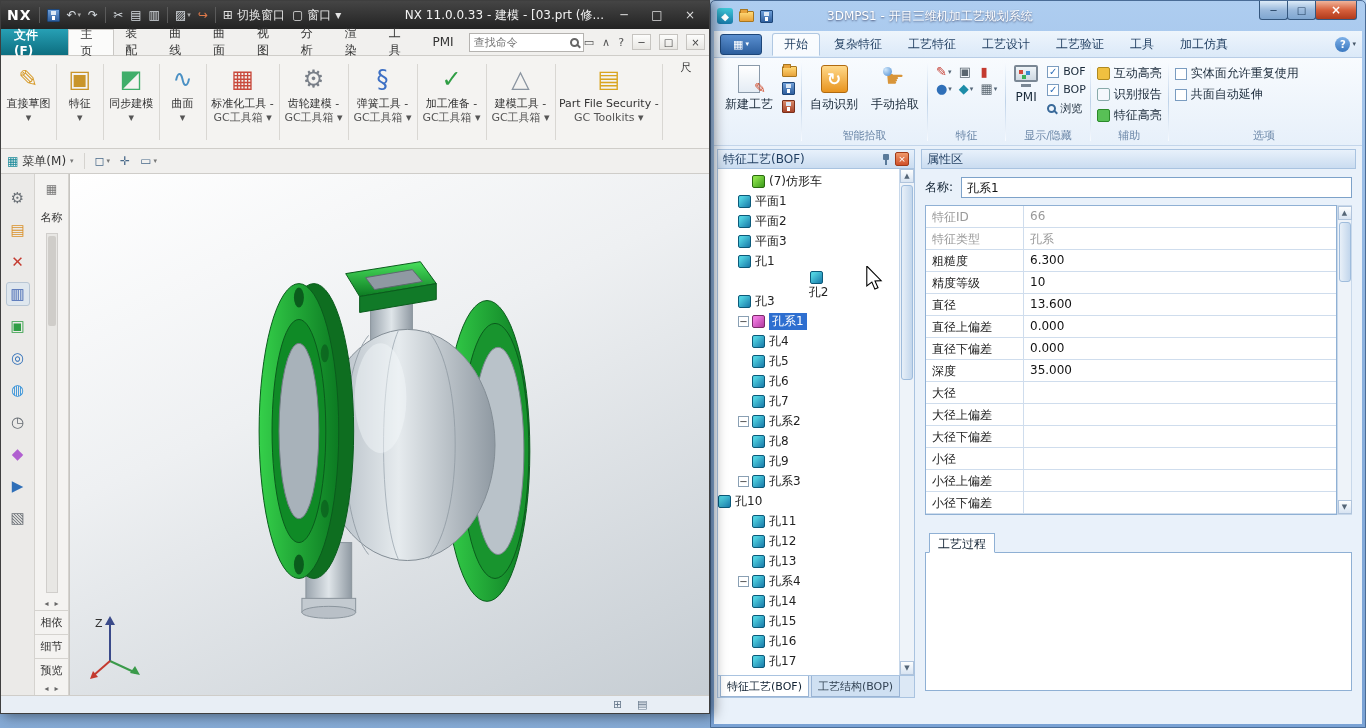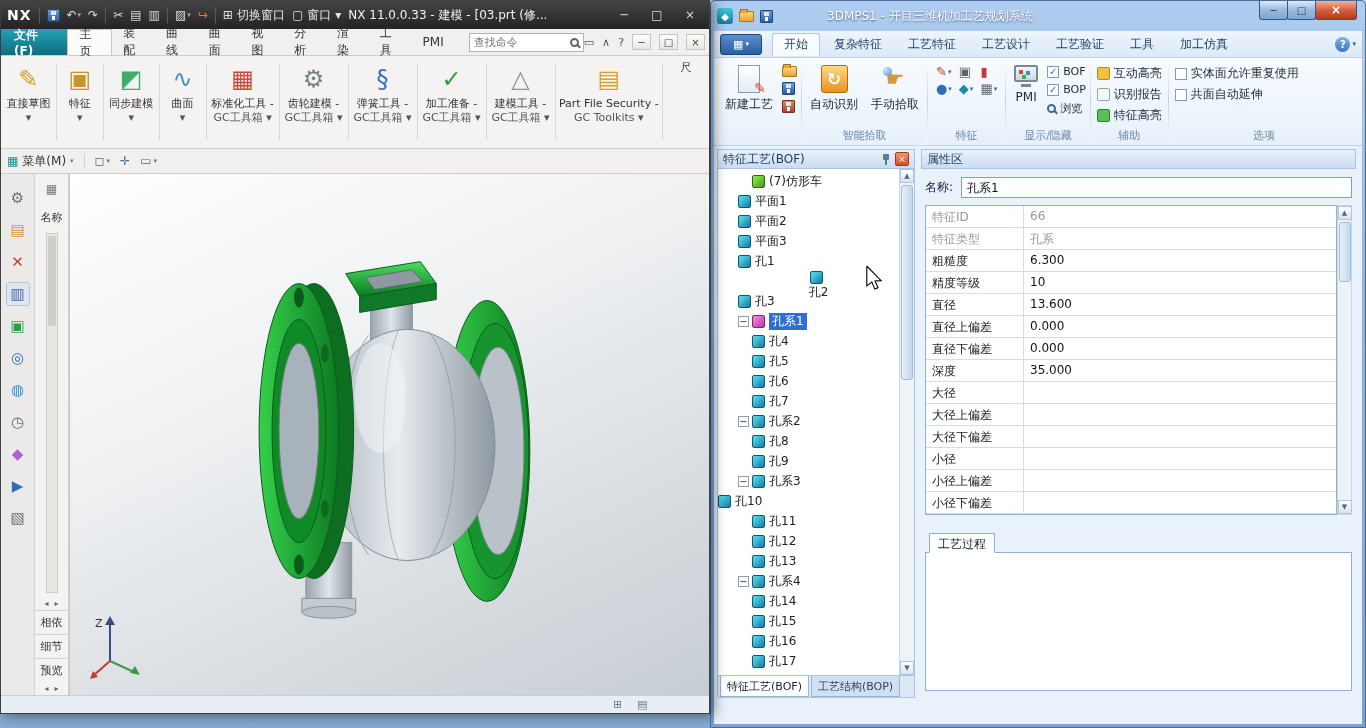--- a/index.html
+++ b/index.html
@@ -94,27 +94,27 @@
   .process-box{position:absolute;top:403px;left:4px;right:4px;bottom:4px;background:#fff;border:1px solid #8fb0d4}
 
   
   #nx{position:absolute;left:0;top:0;width:710px;height:714px;background:#f2f1ef;border:1px solid #3f3f3f;box-shadow:4px 2px 12px rgba(0,0,0,.45);z-index:5;display:flex;flex-direction:column}
   #nx-titlebar{height:28px;background:linear-gradient(#454545,#232323);display:flex;align-items:center;gap:7px;padding:0 6px;color:#e8e8e8;flex:none}
   .nx-logo{font-weight:bold;font-size:14px;letter-spacing:1px;color:#fff}
   .tsep{width:1px;height:16px;background:#5a5a5a}
   .tb-ic{display:flex;align-items:center;justify-content:center;font-size:12px;color:#d8dde2;gap:1px}
   .tb-ic .caret{font-size:7px;color:#aaa}
   .tb-txt{display:flex;align-items:center;gap:4px;font-size:12px;color:#e4e4e4}
-  #nx-title{flex:1;text-align:left;font-size:12px;color:#f2f2f2;white-space:nowrap;overflow:hidden;text-overflow:ellipsis}
+  #nx-title{flex:1;text-align:right;font-size:12px;color:#f2f2f2;white-space:nowrap;overflow:hidden;text-overflow:ellipsis}
   .nwbtn{width:26px;height:20px;display:flex;align-items:center;justify-content:center;color:#ddd;font-size:12px;flex:none}
   #nx-tabrow{height:27px;background:#f1f0ee;border-bottom:1px solid #cfcdc9;display:flex;align-items:stretch;flex:none}
   .file-tab{background:linear-gradient(#27a0b5,#0d6e80);color:#fff;padding:0 13px;display:flex;align-items:center;font-size:12px;font-weight:bold}
   .nx-tab{padding:0 11px;display:flex;align-items:center;font-size:12px;color:#333}
   .nx-tab.active{background:#fbfbfa;border:1px solid #c9c7c4;border-bottom:none}
-  .nx-search{display:flex;align-items:center;margin-left:14px;gap:0;align-self:center;border:1px solid #b5b3b0;background:#fff;height:19px;padding-right:4px}
+  .nx-search{display:flex;align-items:center;margin-left:4px;gap:0;align-self:center;border:1px solid #b5b3b0;background:#fff;height:19px;padding-right:4px}
   .nx-search input{width:100px;height:17px;border:none;outline:none;font-size:11px;padding:0 4px;color:#333;background:transparent}
   .mag.dark{border-color:#666}
   .mag.dark::after{background:#666}
   .tab-right{margin-left:auto;display:flex;align-items:center;gap:8px;padding-right:4px}
   .mini-ic{font-size:11px;color:#555}
   .mdi-btn{width:19px;height:16px;display:flex;align-items:center;justify-content:center;font-size:10px;color:#444;border:1px solid #c6c4c0;background:linear-gradient(#fdfdfc,#e8e6e2)}
   #nx-ribbon{height:93px;background:#f4f3f1;border-bottom:1px solid #cfcdc9;display:flex;padding:0 2px;overflow:hidden;flex:none}
   .nxgroup{display:flex;flex-direction:column;align-items:center;padding:5px 5px 2px;min-width:42px}
   .nxicon{height:36px;font-size:24px;display:flex;align-items:center;justify-content:center}
   .nxlabel{font-size:11px;line-height:14px;color:#333;white-space:nowrap;text-align:center}

